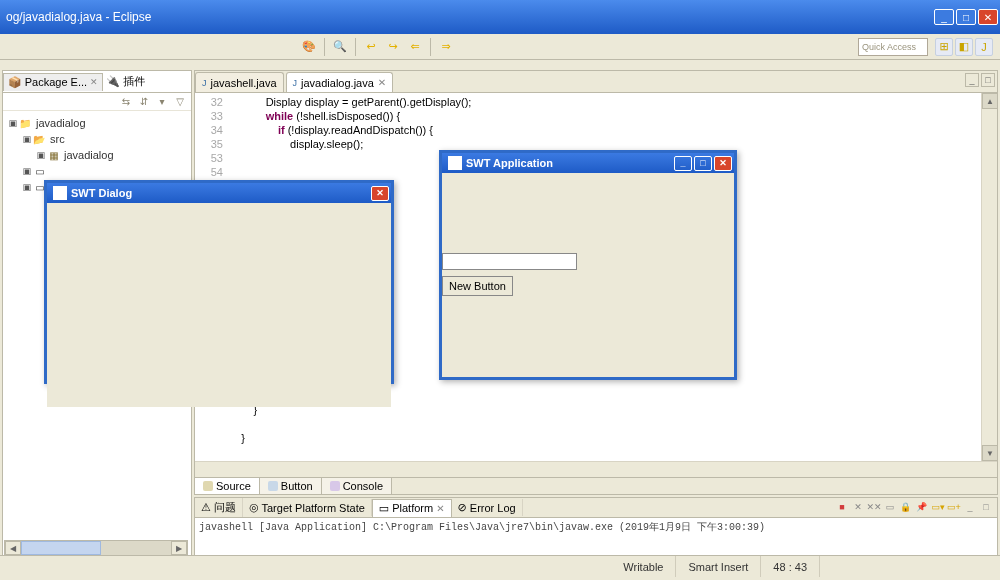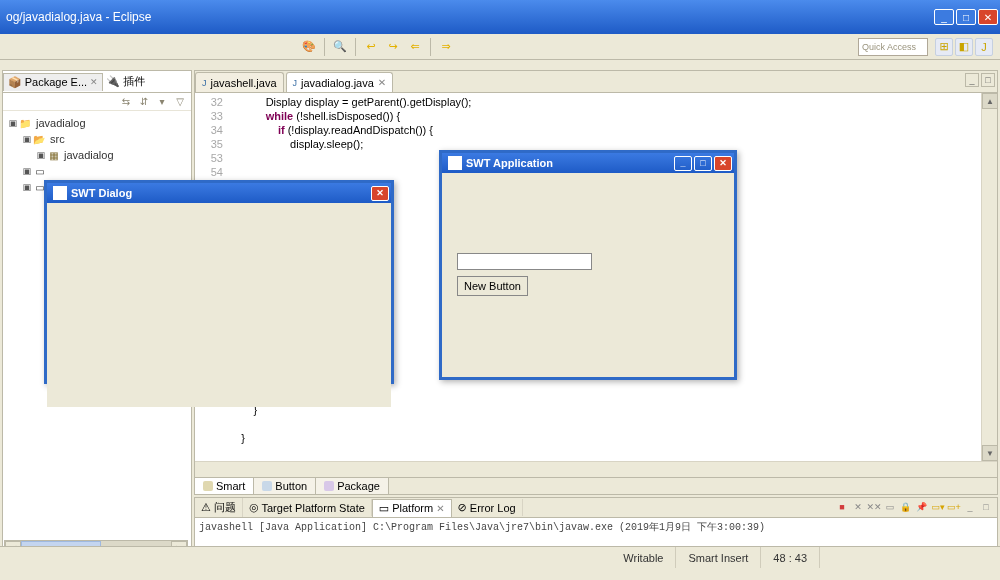--- a/index.html
+++ b/index.html
@@ -77,39 +77,39 @@
 .ct-tab.active { background: #fff; border: 1px solid #bcb9a8; border-bottom: none; }
 .ct-toolbar { position: absolute; right: 4px; top: 2px; display: flex; gap: 2px; align-items: center; }
 .ct-toolbar .ci { width: 14px; height: 14px; display: inline-flex; align-items: center; justify-content: center; font-size: 9px; }
 .ci.stop { color: #d23c3c; }
 .ci.grey { color: #888; }
 .ci.blue { color: #3a6ea5; }
 .ci.yellow { color: #d6a300; }
 .console-body { flex: 1; padding: 2px 4px; font-family: "Courier New", monospace; font-size: 10px; color: #444; overflow: hidden; white-space: nowrap; }
 
 
-.status-bar { position: absolute; bottom: 12px; left: 0; right: 0; height: 22px; background: #ece9d8; border-top: 1px solid #bcb9a8; display: flex; align-items: center; font-size: 11px; color: #333; padding-left: 24px; }
+.status-bar { position: absolute; bottom: 3px; left: 0; right: 0; height: 22px; background: #ece9d8; border-top: 1px solid #bcb9a8; display: flex; align-items: center; font-size: 11px; color: #333; padding-left: 24px; }
 .status-cell { padding: 0 12px; border-right: 1px solid #d0ccbb; height: 100%; display: flex; align-items: center; }
 
 
 .bottom-scroll { position: absolute; bottom: 24px; left: 4px; width: 184px; height: 16px; background: #dcd9c8; border: 1px solid #bcb9a8; display: flex; }
 .bottom-scroll .sb-btn { width: 16px; height: 100%; background: #ece9d8; border: 1px solid #bcb9a8; display: flex; align-items: center; justify-content: center; font-size: 8px; color: #666; }
 .bottom-scroll .sb-thumb { width: 80px; height: 100%; background: #c4d5ef; border: 1px solid #9fb9e0; }
 
 
 .float-win { position: absolute; border: 3px solid #2f6ac7; background: #ece9d8; box-shadow: 2px 2px 6px rgba(0,0,0,0.3); }
 .float-title { height: 20px; background: linear-gradient(to bottom, #3b7ae2, #1e5bc6); color: #fff; display: flex; align-items: center; padding: 0 2px 0 6px; font-size: 11px; font-weight: bold; }
 .float-title .spacer { flex: 1; }
 .float-title .fb { width: 18px; height: 15px; margin-left: 2px; border: 1px solid #fff; border-radius: 2px; display: inline-flex; align-items: center; justify-content: center; font-size: 9px; }
 .float-title .fb.close { background: #d8452b; }
 .float-body { background: #ece9d8; }
 
 .swt-dialog { top: 140px; left: 44px; width: 350px; height: 204px; margin-top: 40px; }
 .swt-app { top: 150px; left: 439px; width: 298px; height: 230px; }
-.swt-app .float-body { padding: 80px 12px 12px 15px; }
+.swt-app .float-body { padding: 80px 12px 12px 0; }
 .swt-app input { width: 135px; height: 17px; border: 1px solid #888; background: #fff; font-size: 11px; padding: 0 2px; display: block; margin-bottom: 6px; }
 .swt-app button { height: 20px; padding: 0 6px; border: 1px solid #888; background: #ece9d8; font-size: 11px; }
 .app-icon { width: 14px; height: 14px; background: #fff; border: 1px solid #fff; margin-right: 4px; display: inline-block; }
 </style>
 </head>
 <body>
 
 <div class="eclipse-window">
 
   <div class="title-bar">
@@ -237,29 +237,29 @@
             <div class="up">▲</div>
             <div class="dn">▼</div>
           </div>
         </div>
         <div class="hscroll"></div>
       </div>
 
       <div class="bottom-tabs">
         <div class="bt-tab active">
             <span class="bt-icon" style="background:#e0d8b0"></span>
-            <span>Smart</span>
+            <span>Source</span>
           </div>
         <div class="bt-tab">
             <span class="bt-icon" style="background:#c8d8e8"></span>
             <span>Button</span>
           </div>
         <div class="bt-tab">
             <span class="bt-icon" style="background:#d8c8e8"></span>
-            <span>Package</span>
+            <span>Console</span>
           </div>
       </div>
 
       <div class="console-holder">
         <div class="console-tabs">
           <div class="ct-tab">
               <span>⚠</span>
               <span>问题</span>
             </div>
           <div class="ct-tab">

